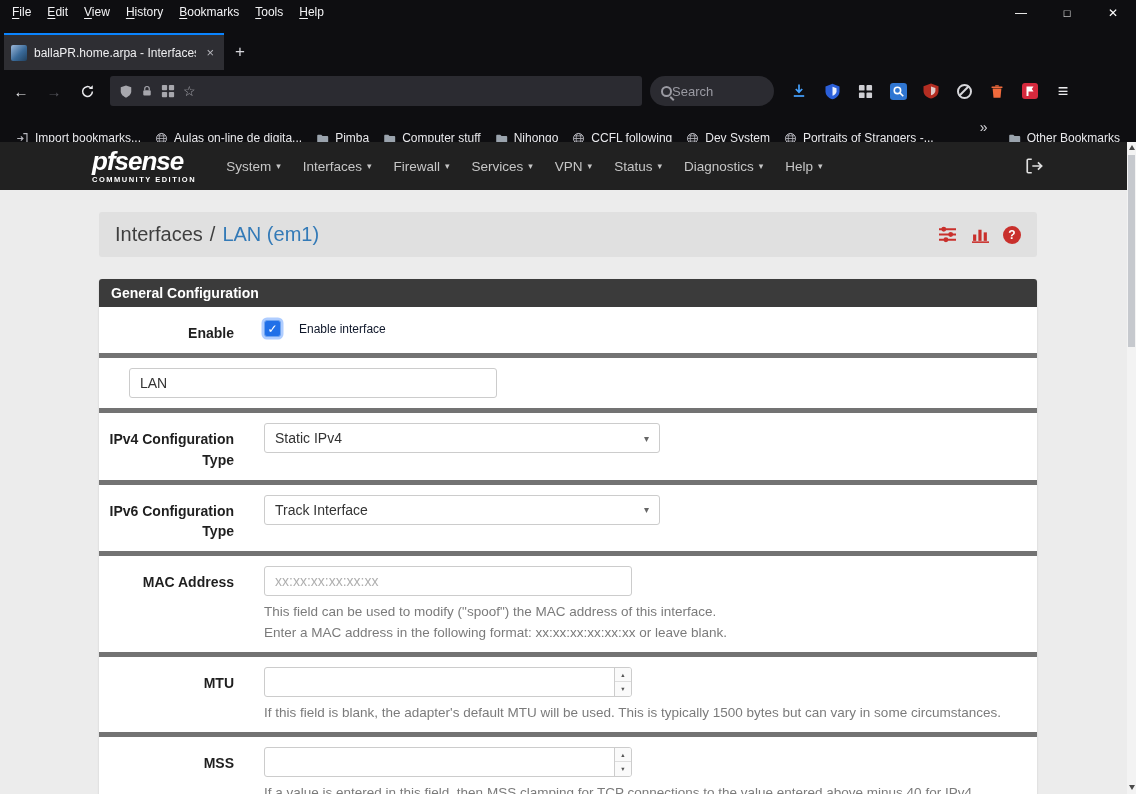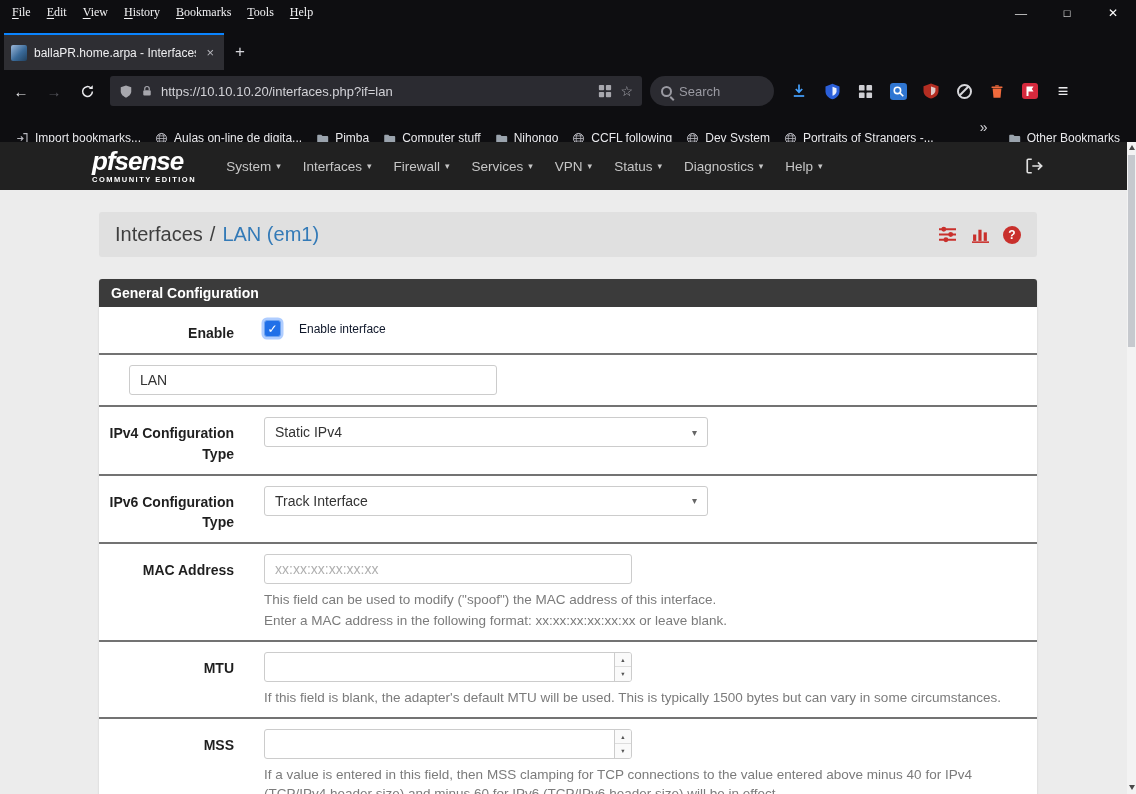--- a/index.html
+++ b/index.html
@@ -1,21 +1,21 @@
 <!DOCTYPE html>
 <html><head>
 <meta charset="utf-8">
 <style>
   * { margin:0; padding:0; box-sizing:border-box; }
   html,body { background:#50505a; }
   body { font-family:"Liberation Sans", sans-serif; }
   .window { width:1136px; height:794px; position:relative; overflow:hidden; background:#0e0e11; margin:0 auto; }
 
   
-  .menubar { height:24px; display:flex; align-items:center; padding-left:4px; color:#f3f3f5; font-size:12px; position:relative;font-family:Liberation Serif, serif; }
+  .menubar { height:24px; display:flex; align-items:center; padding-left:4px; color:#f3f3f5; font-size:12px; position:relative; }
   .menu-item { padding:4px 8px; cursor:default; }
   .menu-item u { text-underline-offset:2px; }
   .win-controls { position:absolute; right:0; top:0; height:26px; display:flex; }
   .win-btn { width:46px; height:26px; display:flex; align-items:center; justify-content:center; color:#fff; font-size:12px; }
   .win-btn.max { font-size:11px; }
 
   
   .tabbar { height:46px; display:flex; align-items:flex-end; padding-left:4px; }
   .tab { width:220px; height:37px; background:#2e2e33; border-top:2px solid #0a84ff; display:flex; align-items:center; gap:7px; padding:0 7px; color:#eeeef0; font-size:12px; }
   .favicon { width:16px; height:16px; border-radius:2px; background:linear-gradient(135deg,#9db9da 0%,#3a6a99 55%,#21415f 100%); flex:none; }
@@ -23,21 +23,21 @@
   .tab-close { color:#b6b6bc; font-size:13px; padding:1px 3px; }
   .newtab { width:32px; height:37px; display:flex; align-items:center; justify-content:center; color:#d7d7dc; font-size:17px; }
 
   
   .navbar { height:42px; display:flex; align-items:center; gap:3px; padding:0 6px; }
   .nav-btn { width:30px; height:28px; display:flex; align-items:center; justify-content:center; color:#ebebee; font-size:15px; flex:none; }
   .nav-btn.disabled { color:#54545b; }
   .urlbar { flex:1; max-width:532px; height:30px; background:#2b2b31; border-radius:3px; display:flex; align-items:center; gap:8px; padding:0 9px; margin:0 5px; }
   .url-text { flex:1; color:#d2d2d7; font-size:13px; white-space:nowrap; overflow:hidden; }
   .urlbar .star { color:#a9a9b0; font-size:14px; }
-  .searchbar { width:124px; height:30px; background:#2b2b31; border-radius:15px; display:flex; align-items:center; gap:7px; padding:0 11px; margin-right:4px; }
+  .searchbar { width:124px; height:30px; background:#2b2b31; border-radius:15px; display:flex; align-items:center; padding:0 11px; margin-right:4px; }
   .search-input { background:transparent; border:none; outline:none; color:#d2d2d7; width:72px; font-size:13px; font-family:inherit; }
   .search-input::placeholder { color:#9a9aa2; }
   .toolbar-icons { display:flex; align-items:center; gap:13px; padding:0 8px; }
   .ticon { display:flex; align-items:center; justify-content:center; width:20px; height:20px; flex:none; }
   .mag { width:11px; height:11px; border:2px solid #9a9aa2; border-radius:50%; position:relative; flex:none; }
   .mag::after { content:""; position:absolute; width:2px; height:5px; background:#9a9aa2; left:8px; top:8px; transform:rotate(-45deg); }
   .blocked-circle { width:15px; height:15px; border:2px solid #d6d6da; border-radius:50%; position:relative; }
   .blocked-circle::after { content:""; position:absolute; left:-1.5px; top:4.5px; width:14px; height:2px; background:#d6d6da; transform:rotate(-45deg); }
   .hamburger { color:#ebebee; font-size:18px; }
 
@@ -61,30 +61,30 @@
 
   .pf-page { width:938px; margin:22px auto 0; }
   .breadcrumb-panel { background:#e0e0e0; border-radius:3px; padding:11px 16px; display:flex; align-items:center; }
   .bc-title { font-size:20px; color:#3f3f3f; display:flex; gap:7px; align-items:baseline; }
   .bc-page { color:#337ab7; }
   .bc-icons { margin-left:auto; display:flex; align-items:center; gap:13px; }
   .q-circle { width:18px; height:18px; background:#c9302c; color:#fff; border-radius:50%; font-size:12px; font-weight:bold; display:flex; align-items:center; justify-content:center; }
 
   .panel { margin-top:22px; background:#fff; border-radius:3px 3px 0 0; box-shadow:0 1px 2px rgba(0,0,0,.15); }
   .panel-heading { background:#3b3b3b; color:#fff; font-size:14px; font-weight:bold; padding:6px 12px; border-radius:3px 3px 0 0; }
-  .form-row { display:flex; padding:10px 12px 10px 0; border-bottom:2px solid #737373; }
+  .form-row { display:flex; padding:10px 12px 10px 0; border-bottom:5px solid #737373; }
   .col-label { width:135px; flex:none; text-align:right; font-weight:bold; font-size:14px; color:#1f1f1f; padding-top:6px; line-height:1.45; }
   .col-label .underlined { text-decoration:underline; }
   .col-input { margin-left:30px; flex:1; }
   .enable-wrap { display:flex; align-items:center; padding-top:3px; }
   .checkbox { width:17px; height:17px; background:#2170e8; border:1px solid #6ea3f0; border-radius:3px; box-shadow:0 0 0 2.5px rgba(77,144,254,.45); display:inline-flex; align-items:center; justify-content:center; color:#fff; font-size:12px; flex:none; }
   .cb-text { font-size:12px; color:#0f172a; margin-left:18px; }
   .text-input { width:368px; height:30px; border:1px solid #ccc; border-radius:3px; padding:0 10px; font-size:14px; color:#333; font-family:inherit; background:#fff; display:block; }
   .text-input::placeholder { color:#b0b0b0; }
-  .select { width:444px; height:30px; border:1px solid #ccc; border-radius:3px; background:#fff; display:flex; align-items:center; justify-content:space-between; padding:0 10px; font-size:14px; color:#333; }
+  .select { width:396px; height:30px; border:1px solid #ccc; border-radius:3px; background:#fff; display:flex; align-items:center; justify-content:space-between; padding:0 10px; font-size:14px; color:#333; }
   .select-caret { color:#666; font-size:10px; }
   .number-input { width:368px; height:30px; border:1px solid #ccc; border-radius:3px; background:#fff; position:relative; }
   .number-input input { border:none; outline:none; width:340px; height:28px; padding:0 10px; font-size:14px; font-family:inherit; background:transparent; }
   .spinner { position:absolute; top:0; right:0; bottom:0; width:17px; border-left:1px solid #ccc; display:flex; flex-direction:column; }
   .spin-btn { flex:1; display:flex; align-items:center; justify-content:center; font-size:6.5px; color:#555; background:#fafafa; }
   .spin-btn.up { border-bottom:1px solid #ddd; border-radius:0 2px 0 0; }
   .spin-btn.down { border-radius:0 0 2px 0; }
   .help { margin-top:6px; font-size:13.5px; color:#7b7b7b; line-height:1.42; }
 
   
@@ -135,21 +135,20 @@
         </svg>
     </div>
     <div class="urlbar">
       <svg width="14" height="15" viewBox="0 0 16 16">
           <path d="M8 1l6 2.2v4.6c0 4-3.6 6.2-6 7.2-2.4-1-6-3.2-6-7.2V3.2z" fill="#a7a7ad"></path>
         </svg>
       <svg width="12" height="14" viewBox="0 0 16 16">
           <rect x="3" y="7" width="10" height="7" rx="1.5" fill="#a7a7ad"></rect>
           <path d="M5 7V5a3 3 0 0 1 6 0v2" fill="none" stroke="#a7a7ad" stroke-width="1.6"></path>
         </svg>
-      <span class="url-text">https://10.10.10.20/interfaces.php?if=lan</span>
       <svg width="14" height="14" viewBox="0 0 16 16">
           <g fill="#a7a7ad">
             <rect x="1" y="1" width="6" height="6" rx="1"></rect>
             <rect x="9" y="1" width="6" height="6" rx="1"></rect>
             <rect x="1" y="9" width="6" height="6" rx="1"></rect>
             <rect x="9" y="9" width="6" height="6" rx="1"></rect>
           </g>
         </svg>
       <span class="star">☆</span>
     </div>

